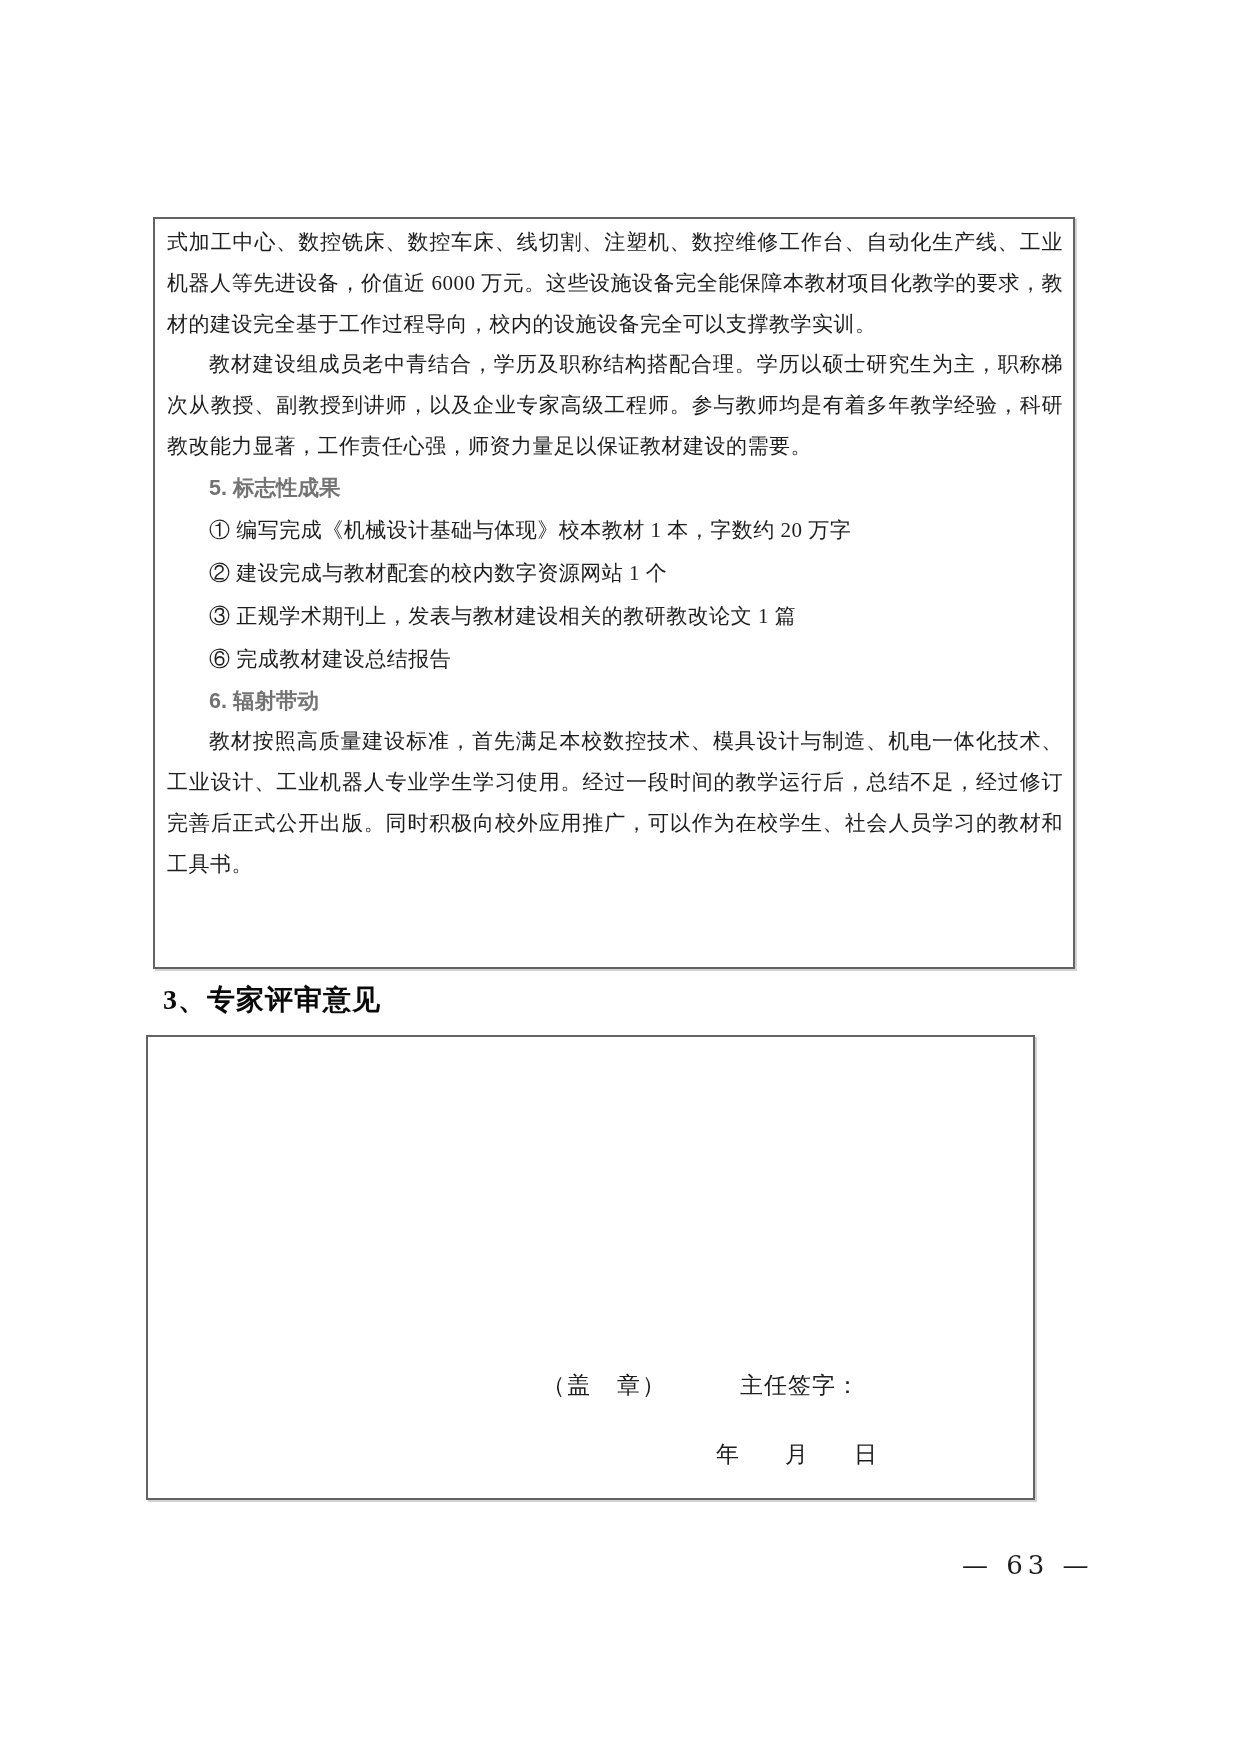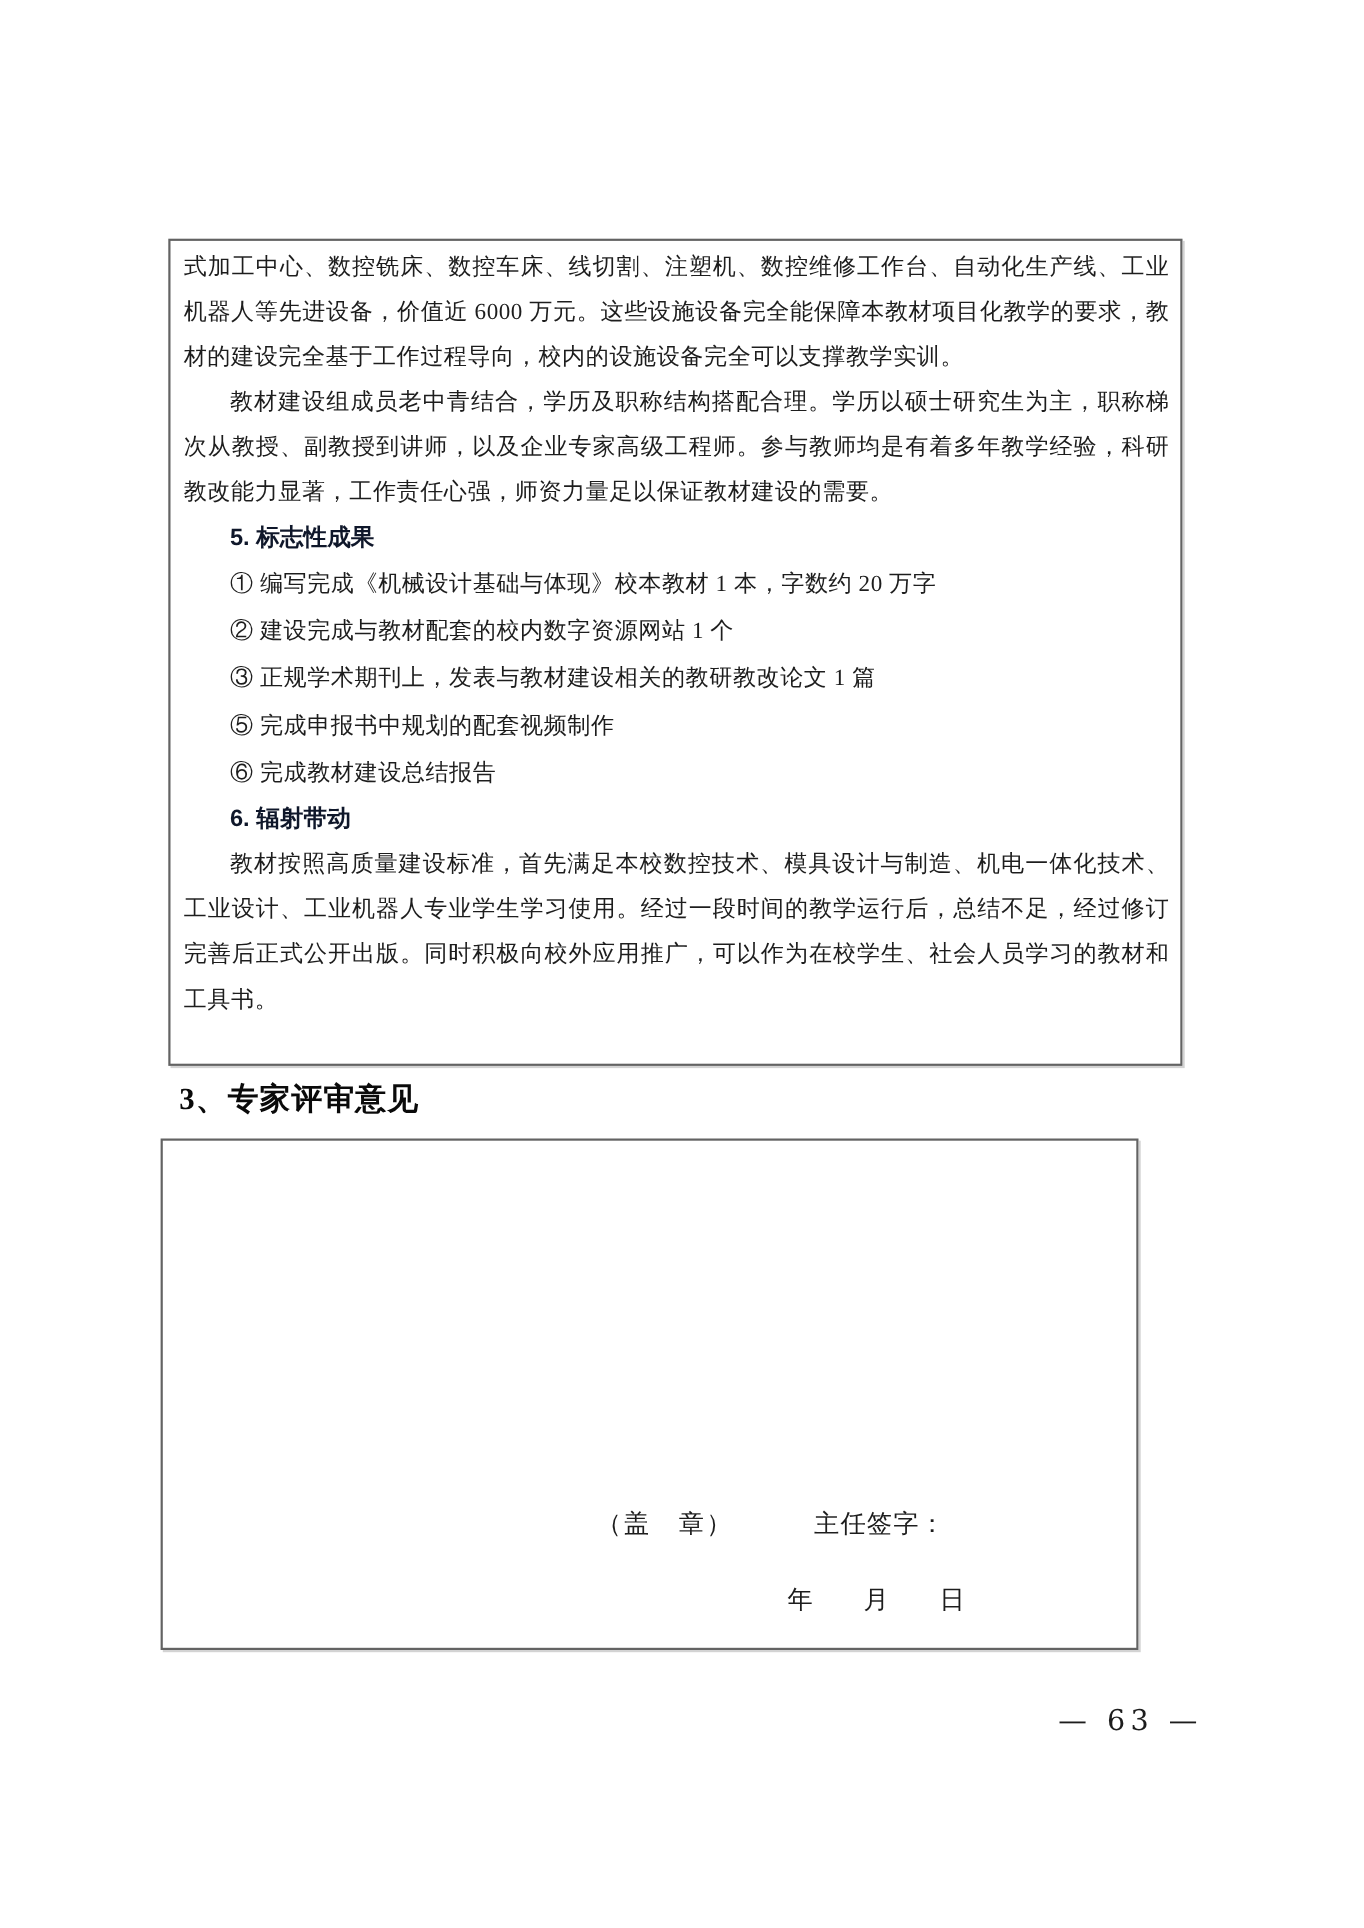--- a/index.html
+++ b/index.html
@@ -31,29 +31,29 @@
     padding: 3px 10px 0 12px;
     overflow: hidden;
   }
   .para {
     margin: 0;
     font-size: 21px;
     line-height: 41px;
     text-align: justify;
     letter-spacing: 0.5px;
   }
-  .para.indent { text-indent: 2em; }
+  .para.indent { text-indent: 2em; font-family: Liberation Mono, monospace; }
   .subhead {
     margin: 0;
     padding-left: 42px;
     font-family: "Liberation Sans", sans-serif;
     font-weight: bold;
     font-size: 21.5px;
     line-height: 41px;
-    color: #0f172a;
+    color: #737373;
   }
   .achievements {
     list-style: none;
     margin: 0;
     padding: 0 0 0 42px;
   }
   .achievements li {
     font-size: 21px;
     line-height: 43px;
     letter-spacing: 0.5px;
@@ -127,21 +127,20 @@
 <div class="page">
 
   <div class="content-box">
     <p class="para">式加工中心、数控铣床、数控车床、线切割、注塑机、数控维修工作台、自动化生产线、工业机器人等先进设备，价值近 6000 万元。这些设施设备完全能保障本教材项目化教学的要求，教材的建设完全基于工作过程导向，校内的设施设备完全可以支撑教学实训。</p>
     <p class="para indent">教材建设组成员老中青结合，学历及职称结构搭配合理。学历以硕士研究生为主，职称梯次从教授、副教授到讲师，以及企业专家高级工程师。参与教师均是有着多年教学经验，科研教改能力显著，工作责任心强，师资力量足以保证教材建设的需要。</p>
     <h3 class="subhead">5. 标志性成果</h3>
     <ul class="achievements">
       <li>① 编写完成《机械设计基础与体现》校本教材 1 本，字数约 20 万字</li>
       <li>② 建设完成与教材配套的校内数字资源网站 1 个</li>
       <li>③ 正规学术期刊上，发表与教材建设相关的教研教改论文 1 篇</li>
-      <li>⑤ 完成申报书中规划的配套视频制作</li>
       <li>⑥ 完成教材建设总结报告</li>
     </ul>
     <h3 class="subhead">6. 辐射带动</h3>
     <p class="para indent">教材按照高质量建设标准，首先满足本校数控技术、模具设计与制造、机电一体化技术、工业设计、工业机器人专业学生学习使用。经过一段时间的教学运行后，总结不足，经过修订完善后正式公开出版。同时积极向校外应用推广，可以作为在校学生、社会人员学习的教材和工具书。</p>
   </div>
 
   <h2 class="review-heading">3、专家评审意见</h2>
 
   <div class="review-box">
     <span class="seal-label">（盖　章）</span>

